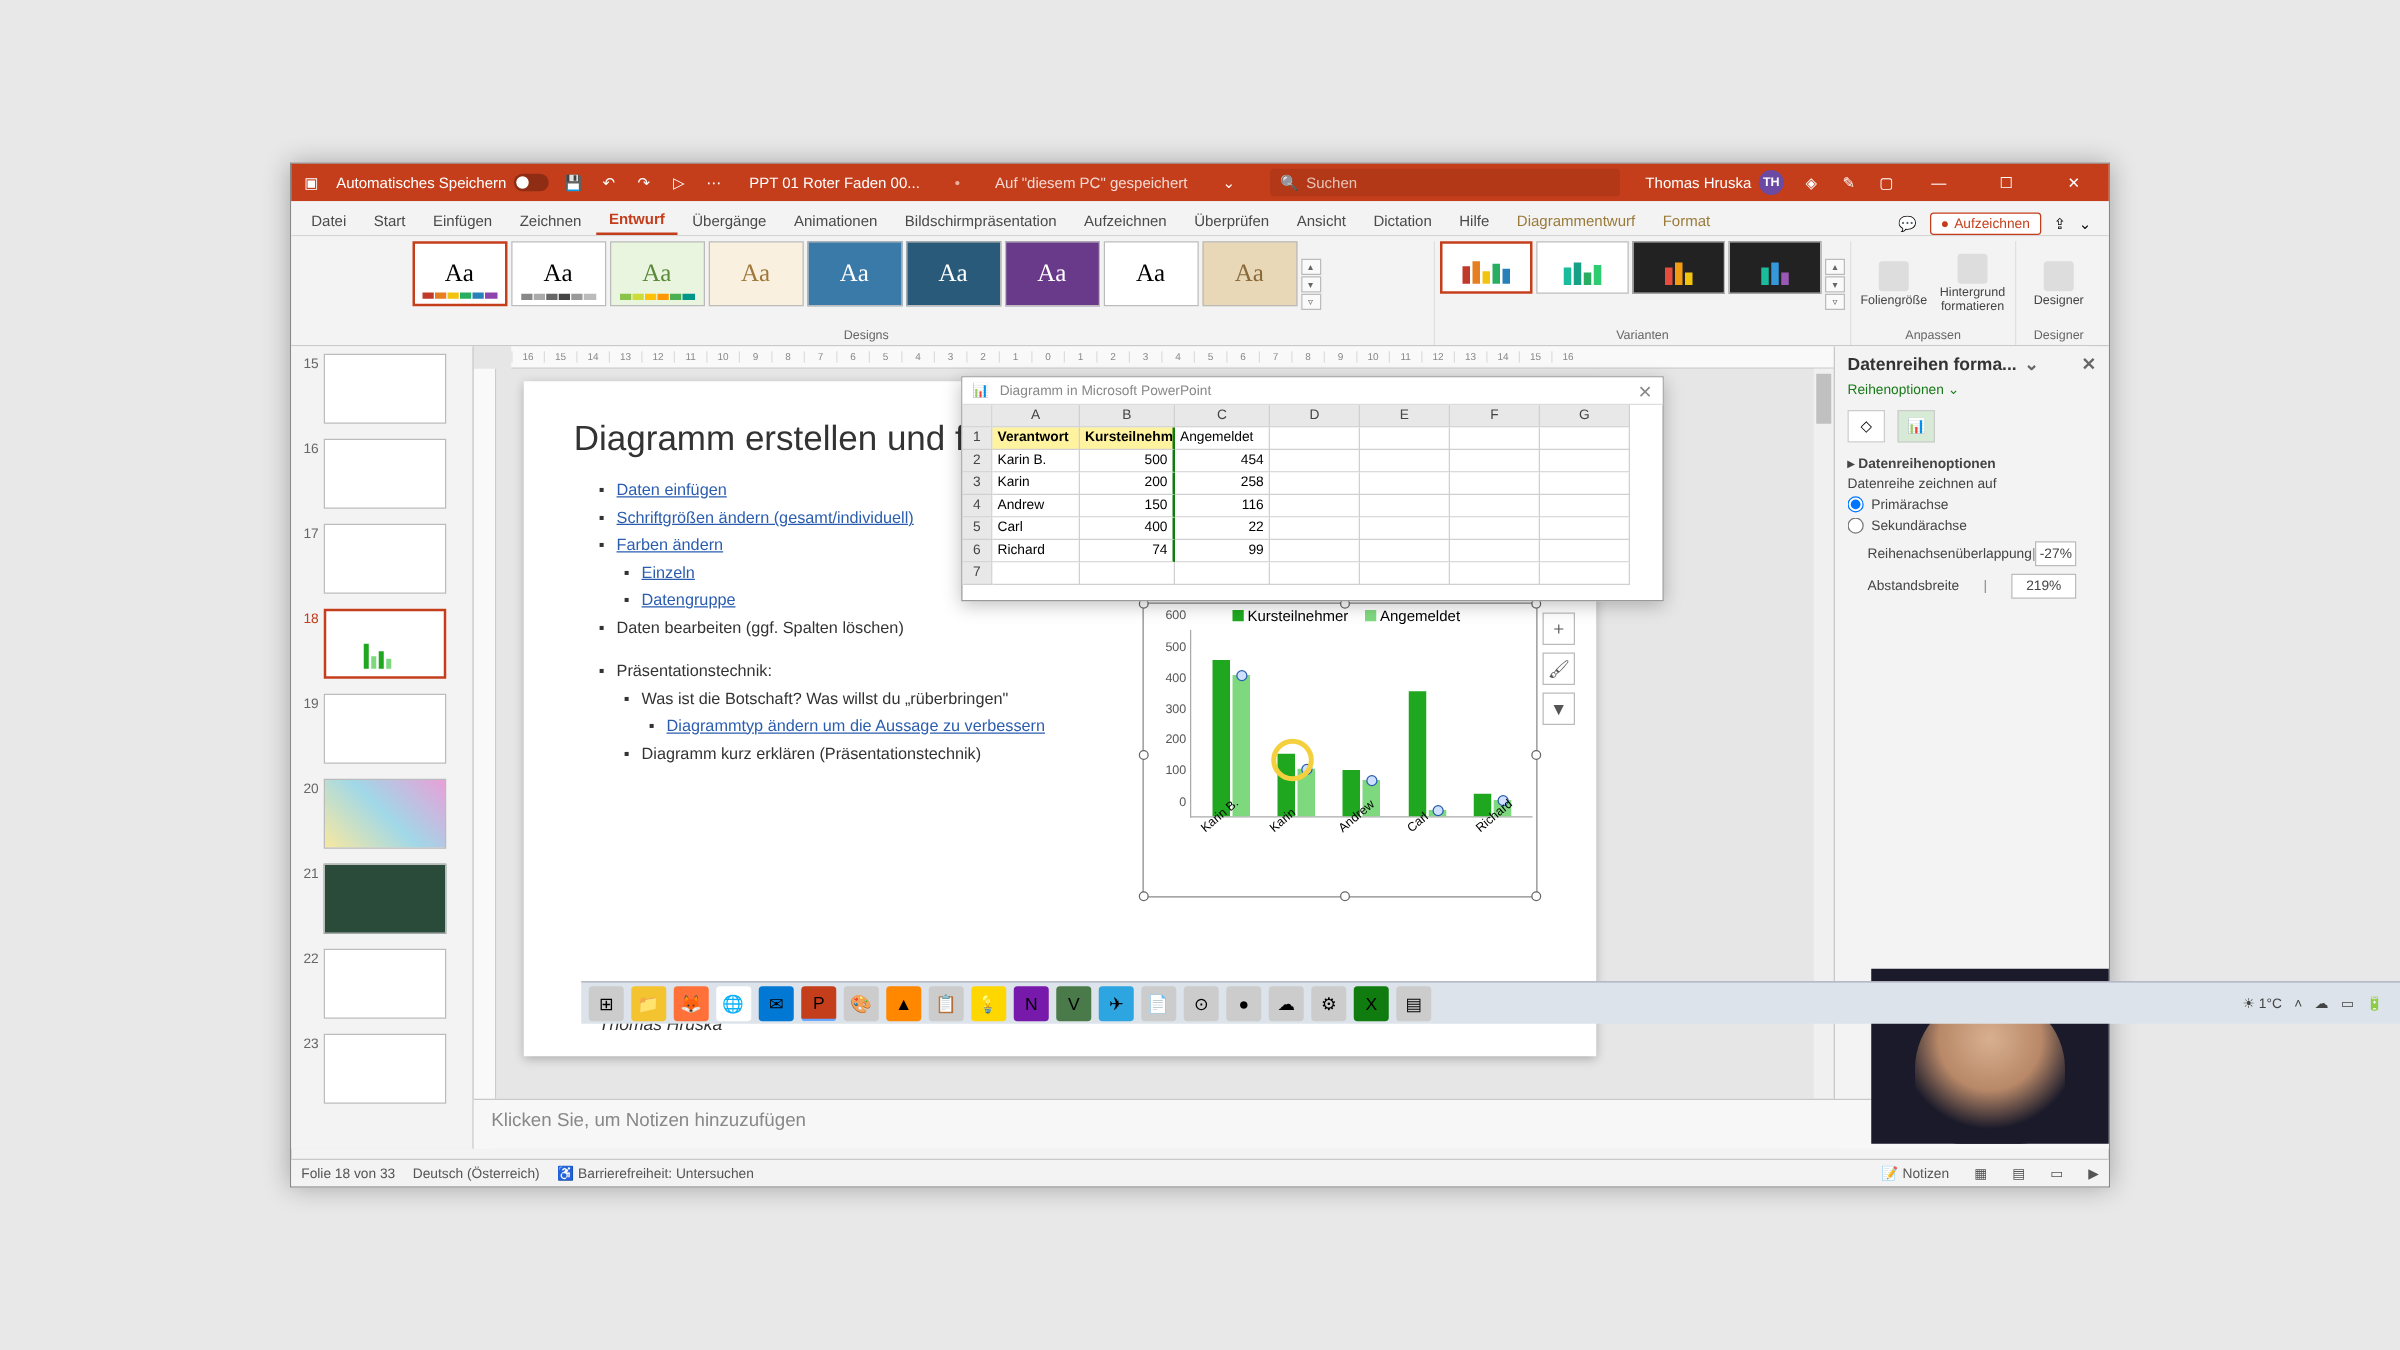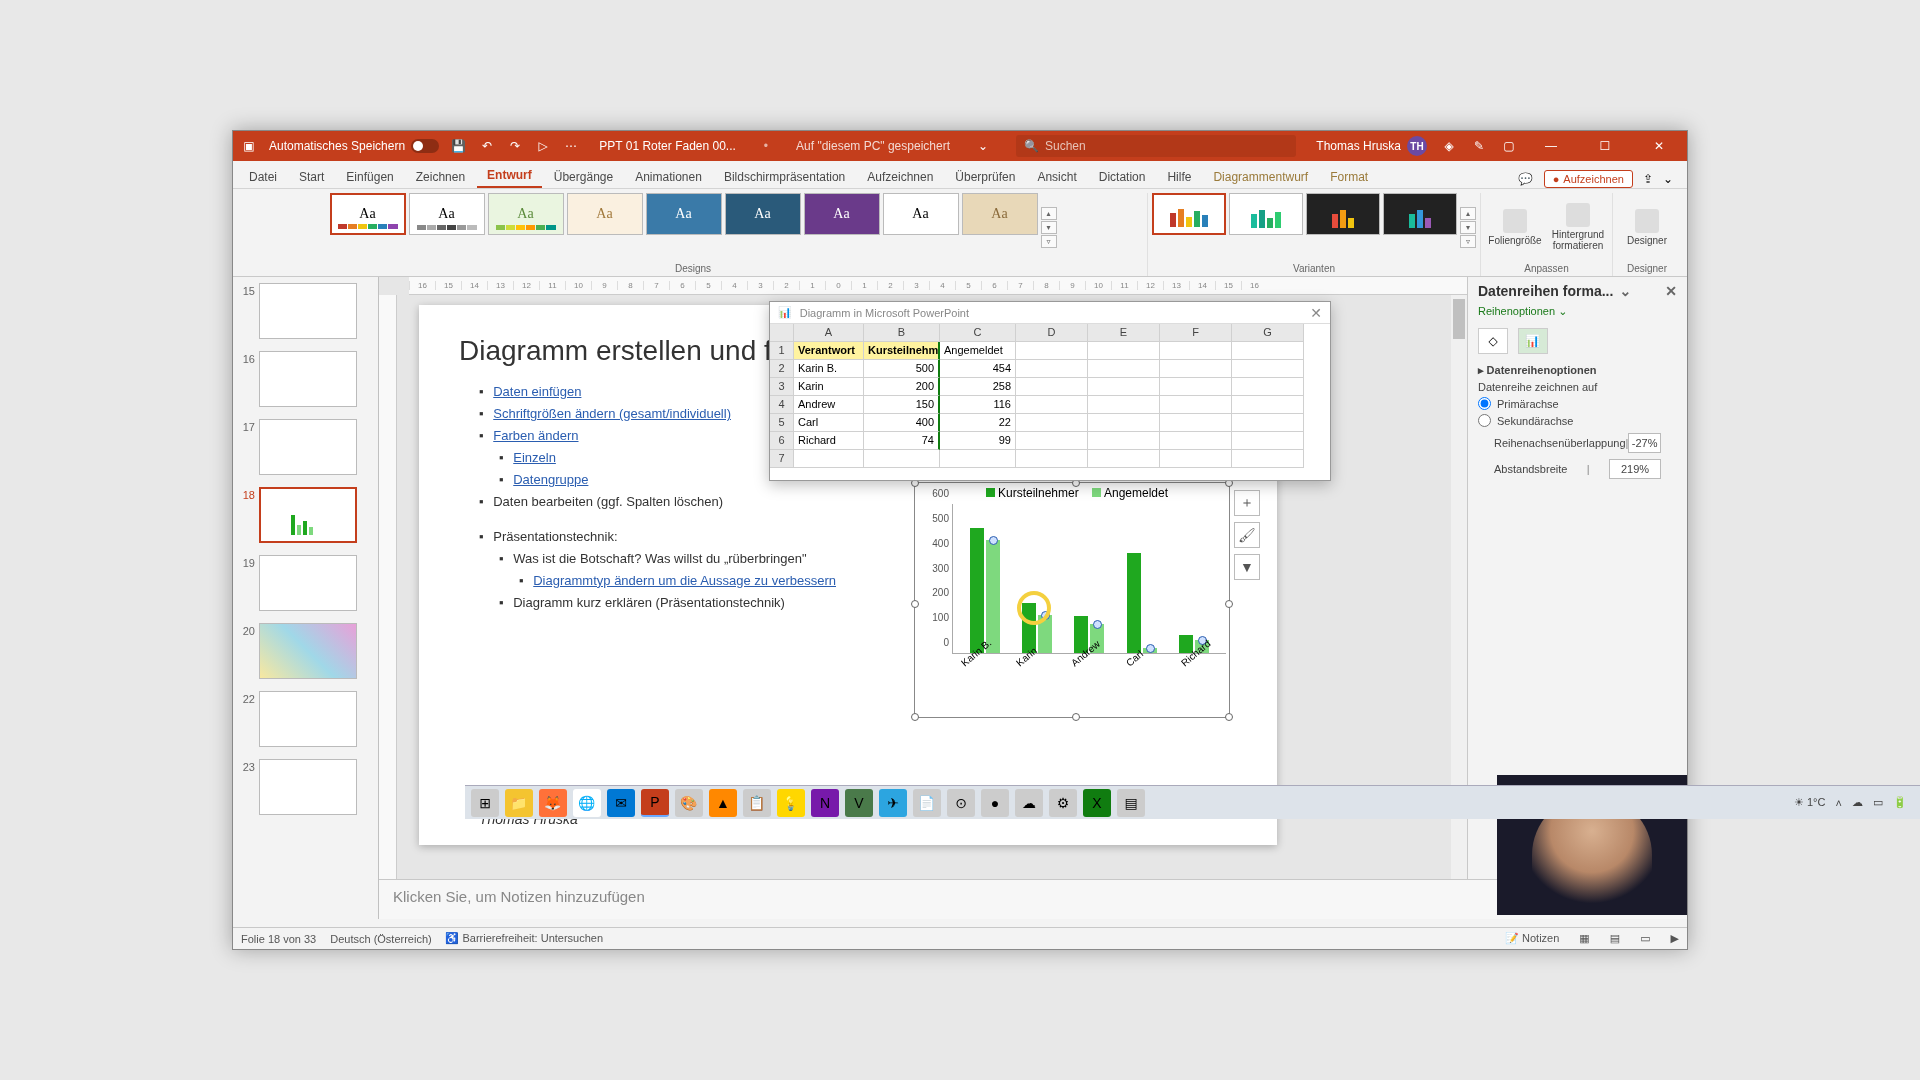--- a/index.html
+++ b/index.html
@@ -21,21 +21,21 @@
 .rtab { padding:4px 10px; font-size:12px; color:#4a4a4a; cursor:pointer; }
 .rtab.active { color:#c43e1c; border-bottom:2px solid #c43e1c; font-weight:600; }
 .rtab.context { color:#8e8e8e; }
 .ribbon-right { margin-left:auto; display:flex; align-items:center; gap:10px; padding-right:8px; }
 .record-btn { background:#fff; border:1px solid #c43e1c; color:#c43e1c; padding:2px 8px; border-radius:3px; font-size:11px; display:flex; align-items:center; gap:4px; }
 .record-btn::before { content:'●'; color:#c43e1c; }
 .ribbon { height:88px; background:#f3f3f3; border-bottom:1px solid #c9c9c9; display:flex; padding:4px 6px 0 6px; }
 .rgroup { display:flex; flex-direction:column; align-items:center; padding:0 4px; border-right:1px solid #e0e0e0; }
 .rgroup-body { display:flex; gap:3px; flex:1; }
 .rgroup-label { font-size:10px; color:#666; padding:2px 0; }
-.theme-thumb { width:76px; height:42px; background:#fff; border:1px solid #bbb; display:flex; flex-direction:column; align-items:center; justify-content:center; font-size:14px; position:relative; }
+.theme-thumb { width:76px; height:52px; background:#fff; border:1px solid #bbb; display:flex; flex-direction:column; align-items:center; justify-content:center; font-size:20px; position:relative; }
 .theme-thumb.sel { border:2px solid #c43e1c; }
 .theme-thumb .aa { font-family:Georgia,serif; }
 .theme-thumb .bar { position:absolute; bottom:4px; height:5px; width:60px; display:flex; gap:1px; }
 .theme-thumb .bar span { flex:1; }
 .variant-thumb { width:74px; height:42px; background:#fff; border:1px solid #bbb; display:flex; align-items:flex-end; justify-content:center; gap:2px; padding-bottom:6px; }
 .variant-thumb.sel { border:2px solid #c43e1c; }
 .variant-thumb span { width:6px; }
 .rbtn { display:flex; flex-direction:column; align-items:center; justify-content:center; width:60px; font-size:10px; color:#444; text-align:center; gap:2px; }
 .rbtn .ricon { width:24px; height:24px; background:#ddd; border-radius:3px; }
 .gallery-arrows { width:16px; display:flex; flex-direction:column; justify-content:center; gap:1px; }
@@ -327,20 +327,24 @@
             </div>
           </div>
         </div>
       <div class="slide-thumb-row">
           <div class="slide-num">19</div>
           <div class="slide-mini"></div>
         </div>
       <div class="slide-thumb-row">
           <div class="slide-num">20</div>
           <div class="slide-mini" style="background:linear-gradient(45deg,#f8e8a0,#a0d8e8,#e8a0d8)"></div>
+        </div>
+      <div class="slide-thumb-row">
+          <div class="slide-num">21</div>
+          <div class="slide-mini" style="background:#2a4a3a"></div>
         </div>
       <div class="slide-thumb-row">
           <div class="slide-num">22</div>
           <div class="slide-mini"></div>
         </div>
       <div class="slide-thumb-row">
           <div class="slide-num">23</div>
           <div class="slide-mini"></div>
         </div>
     </div>

